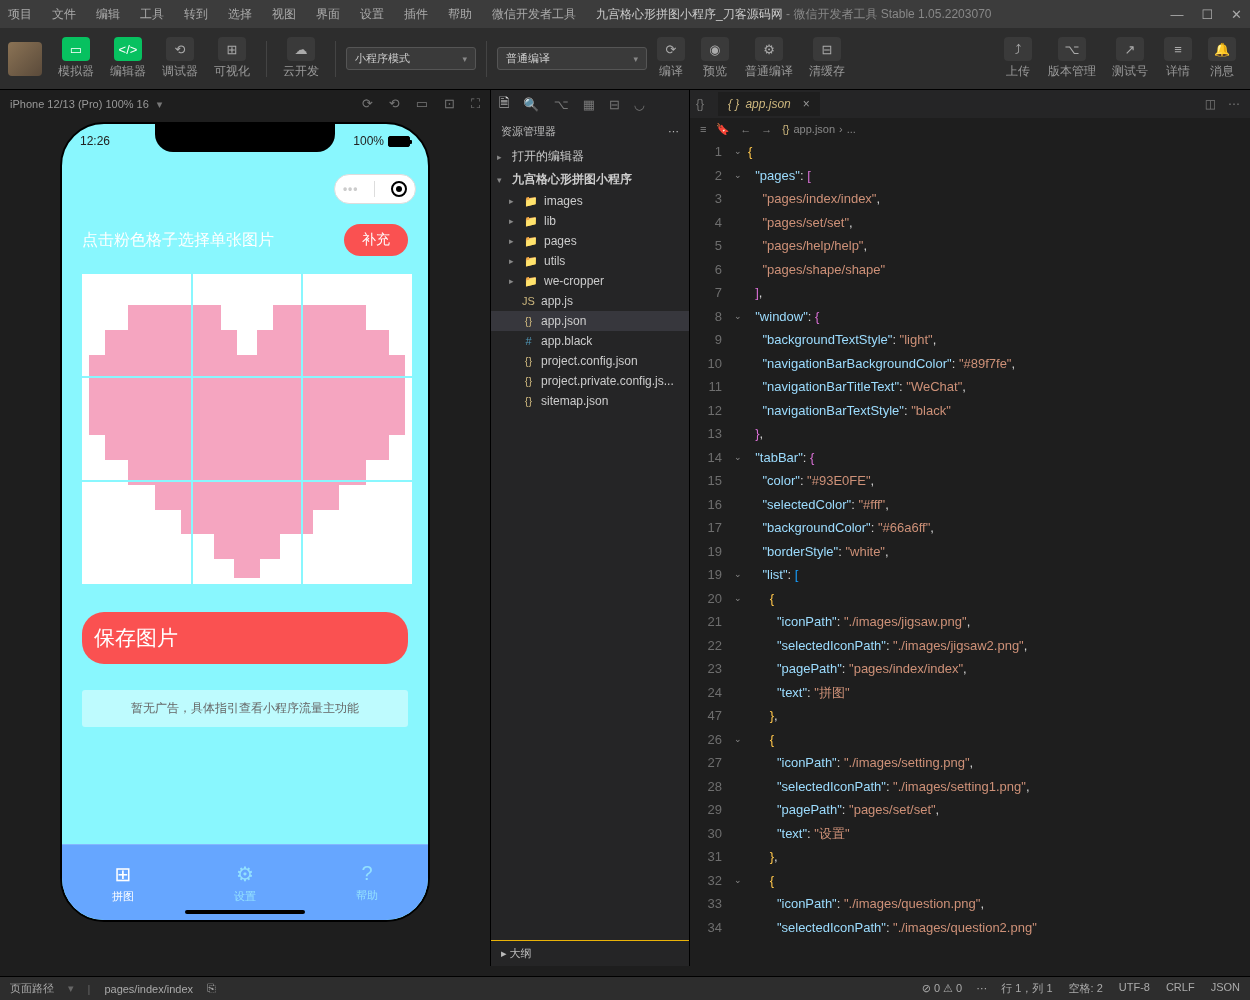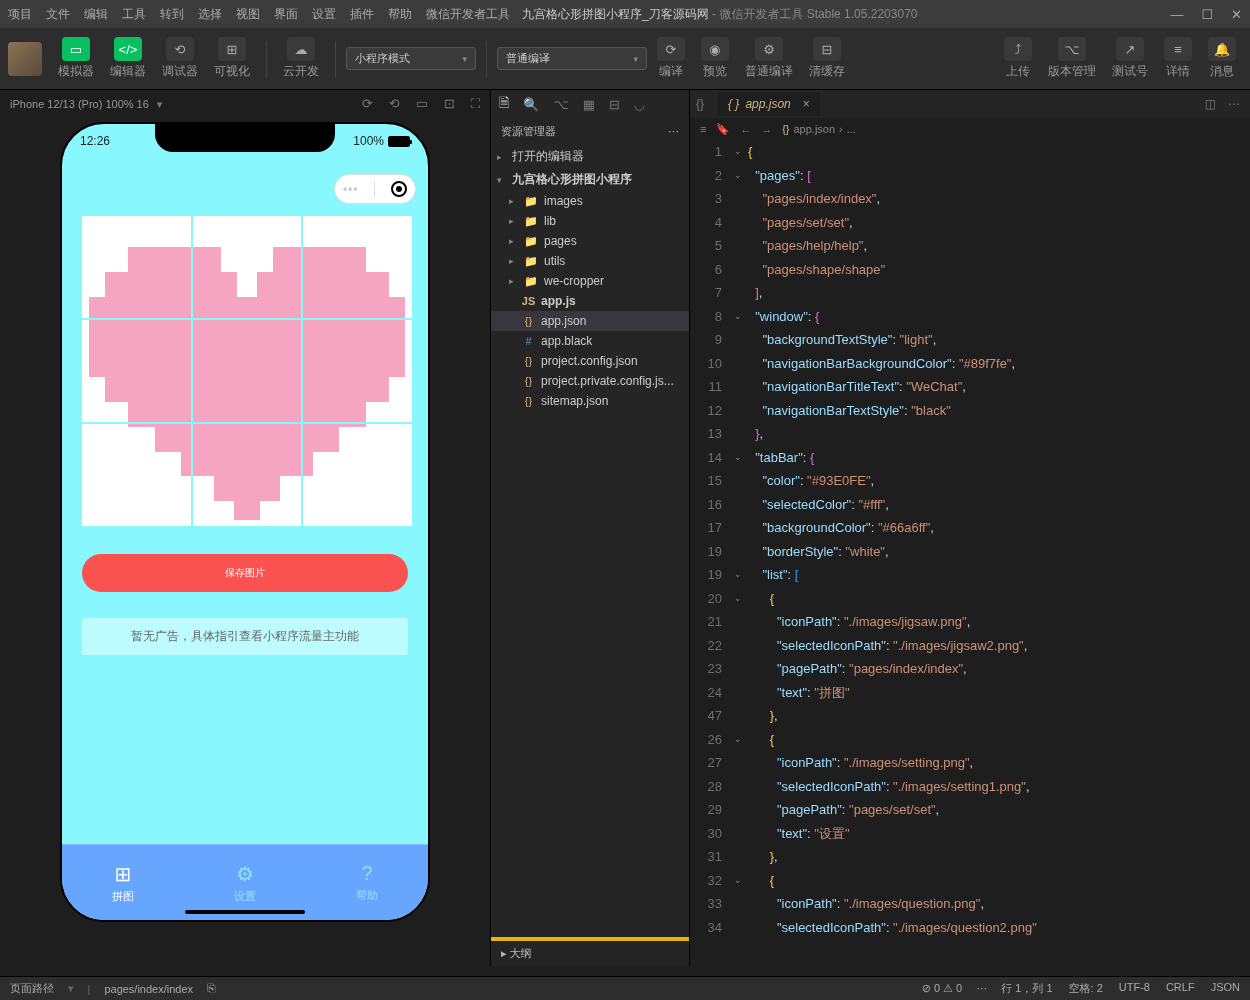--- a/index.html
+++ b/index.html
@@ -1,20 +1,20 @@
 <!DOCTYPE html>
 <html><head>
 <meta charset="utf-8">
 <style>
 *{margin:0;padding:0;box-sizing:border-box;font-family:"Microsoft YaHei",-apple-system,sans-serif}
 body{background:#1e1e1e;color:#ccc;font-size:12px;width:1250px;height:1000px;overflow:hidden;position:relative}
 .titlebar{height:28px;background:#3c3c3c;display:flex;align-items:center;padding:0 8px;color:#aaa;font-size:12px}
-.titlebar .menus{display:flex;gap:14px}
+.titlebar .menus{display:flex;gap:20px}
 .titlebar .menus span{cursor:pointer}
-.titlebar .doc{margin-left:12px;color:#ccc}
+.titlebar .doc{margin-left:20px;color:#ccc}
 .titlebar .sub{color:#888}
 .titlebar .winctrl{margin-left:auto;display:flex;gap:18px;font-size:13px}
 .toolbar{height:62px;background:#2d2d2d;border-bottom:1px solid #000;display:flex;align-items:center;padding:0 8px;gap:4px}
 .avatar{width:34px;height:34px;background:linear-gradient(135deg,#8b7355,#5a4a3a);border-radius:4px;margin-right:6px}
 .tbtn{display:flex;flex-direction:column;align-items:center;gap:2px;padding:0 6px}
 .tbtn .ic{width:28px;height:24px;border-radius:4px;display:flex;align-items:center;justify-content:center;font-size:13px}
 .tbtn .lb{font-size:12px;color:#999}
 .ic.green{background:#07c160;color:#fff}
 .ic.dark{background:#3a3a3a;color:#aaa}
 .sep{width:1px;height:36px;background:#444;margin:0 6px}
@@ -42,39 +42,39 @@
 .hint .btn{background:#fa5151;color:#fff;padding:7px 18px;border-radius:18px;font-size:14px}
 .grid{background:#fff;width:330px;height:310px;margin:0 auto;position:relative}
 .grid .gl{position:absolute;background:#89f7fe}
 .grid .gv1{left:33%;top:0;bottom:0;width:2px}
 .grid .gv2{left:66.5%;top:0;bottom:0;width:2px}
 .grid .gh1{top:33%;left:0;right:0;height:2px}
 .grid .gh2{top:66.5%;left:0;right:0;height:2px}
 .heart{position:absolute;inset:0}
 .px{position:absolute;background:#f5a5c0}
 .btns{display:flex;gap:18px;margin-top:28px;justify-content:center}
-.btns .b{flex:1;padding:12px;border-radius:22px;text-align:center;color:#fff;font-size:10px}
+.btns .b{flex:1;padding:12px;border-radius:22px;color:#fff;font-size:21px}
 .b.red{background:#fa5151}
 .b.org{background:#f5a623}
 .adb{background:rgba(255,255,255,0.45);color:#666;text-align:center;padding:10px;margin-top:26px;font-size:12px;border-radius:3px}
 .tabbar{position:absolute;bottom:0;left:0;right:0;height:76px;background:#66a6ff;display:flex;border-top:1px solid rgba(255,255,255,0.2)}
 .tabbar .ti{flex:1;display:flex;flex-direction:column;align-items:center;justify-content:center;gap:3px;color:#93E0FE;font-size:11px}
 .tabbar .ti.act{color:#fff}
 .tabbar .ti .tic{font-size:20px}
 .homebar{position:absolute;bottom:6px;left:50%;transform:translateX(-50%);width:120px;height:4px;background:#000;border-radius:3px}
 .midpane{width:200px;background:#252526;border-left:1px solid #000;border-right:1px solid #000;display:flex;flex-direction:column}
 .midtabs{height:28px;display:flex;align-items:center;padding:0 8px;gap:14px;color:#777;font-size:13px}
 .midtabs .on{color:#ddd}
 .exphdr{padding:6px 10px;font-size:11px;color:#bbb;display:flex;justify-content:space-between;align-items:center}
 .tree{font-size:12px;color:#ccc;overflow:hidden}
 .tn{padding:3px 6px;display:flex;align-items:center;gap:5px;cursor:pointer;white-space:nowrap}
 .tn.sel{background:#37373d}
 .tn .arr{width:10px;color:#888;font-size:9px}
 .tn .fic{width:15px;text-align:center;font-size:11px}
-.outline{margin-top:auto;padding:5px 10px;font-size:11px;color:#bbb;border-top:4px solid #eab308}
+.outline{margin-top:auto;padding:5px 10px;font-size:11px;color:#bbb;border-top:1px solid #eab308}
 .codepane{flex:1;background:#1e1e1e;display:flex;flex-direction:column;min-width:0}
 .edtabs{height:28px;background:#252526;display:flex;align-items:center;padding-left:6px;gap:14px}
 .edtabs .eic{color:#777;font-size:12px}
 .edtab{background:#1e1e1e;padding:5px 10px;display:flex;align-items:center;gap:6px;font-size:12px;font-style:italic;color:#cdb77e}
 .edtab .cls{color:#999;font-style:normal;margin-left:6px}
 .edtabs .right{margin-left:auto;display:flex;gap:12px;padding-right:10px;color:#777}
 .crumb{height:22px;display:flex;align-items:center;padding:0 10px;gap:10px;color:#888;font-size:11px}
 .crumb .bc{display:flex;align-items:center;gap:4px}
 .gut{width:44px;text-align:right;color:#6e6e6e;padding-right:12px;user-select:none}
 .code{font-family:Consolas,monospace;font-size:13px;line-height:23.5px;display:flex;overflow:hidden}
@@ -206,20 +206,24 @@
             <span>100%</span>
             <span class="baticon"></span>
           </span>
       </div>
       <div class="capsule">
         <span class="dot3">•••</span>
         <span style="width:1px;height:16px;background:#ddd"></span>
         <span class="tgt"></span>
       </div>
       <div class="pbody">
+        <div class="hint">
+          <span class="tx">点击粉色格子选择单张图片</span>
+          <span class="btn">补充</span>
+        </div>
         <div class="grid">
           <div class="heart">
             <div class="px" style="left:14%;top:10%;width:28%;height:8%"></div>
             <div class="px" style="left:58%;top:10%;width:28%;height:8%"></div>
             <div class="px" style="left:7%;top:18%;width:40%;height:8%"></div>
             <div class="px" style="left:53%;top:18%;width:40%;height:8%"></div>
             <div class="px" style="left:2%;top:26%;width:96%;height:26%"></div>
             <div class="px" style="left:7%;top:52%;width:86%;height:8%"></div>
             <div class="px" style="left:14%;top:60%;width:72%;height:8%"></div>
             <div class="px" style="left:22%;top:68%;width:56%;height:8%"></div>
@@ -298,21 +302,21 @@
             <span class="fic">📁</span>
             <span>utils</span>
           </div>
           <div class="tn" style="padding-left: 18px;">
             <span class="arr">▸</span>
             <span class="fic">📁</span>
             <span>we-cropper</span>
           </div>
         </div>
       <div id="tree-files">
-          <div class="tn" style="padding-left: 30px; font-weight: bold;">
+          <div class="tn" style="padding-left: 30px;">
             <span class="fic fyel">JS</span>
             <span>app.js</span>
           </div>
           <div class="tn sel" style="padding-left: 30px;">
             <span class="fic fyel">{}</span>
             <span>app.json</span>
           </div>
           <div class="tn" style="padding-left: 30px;">
             <span class="fic fblu">#</span>
             <span>app.black</span>

